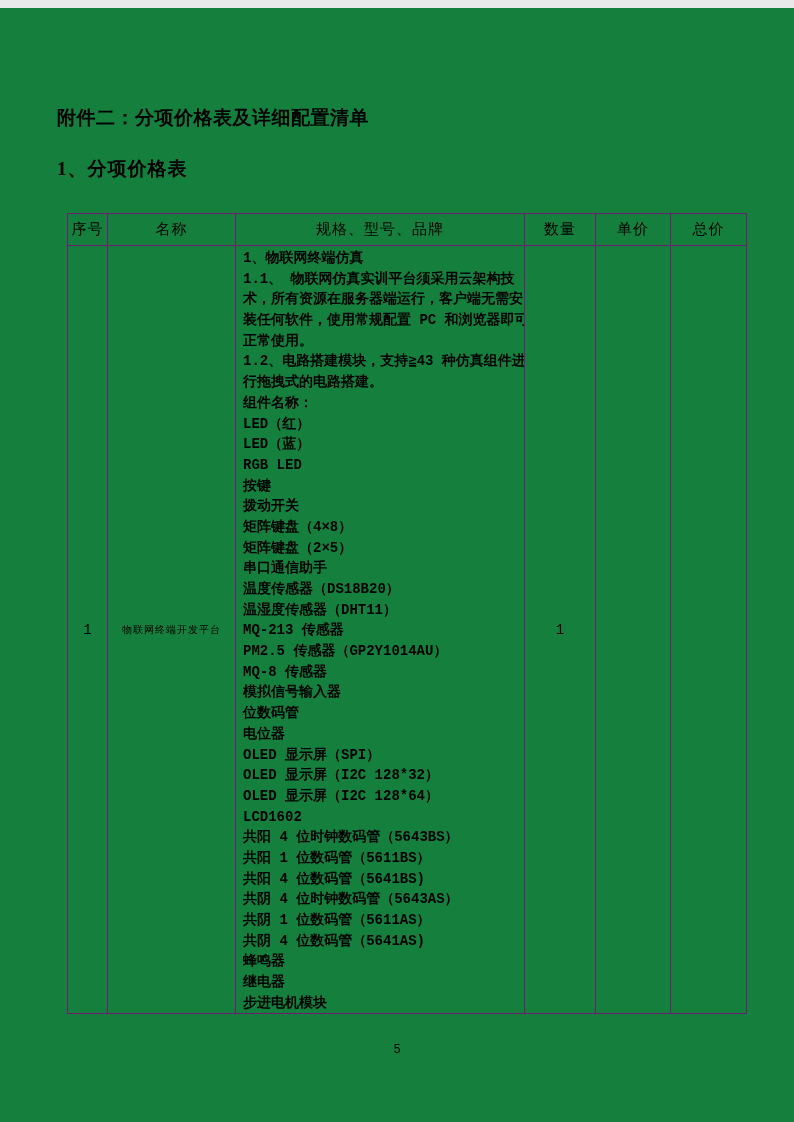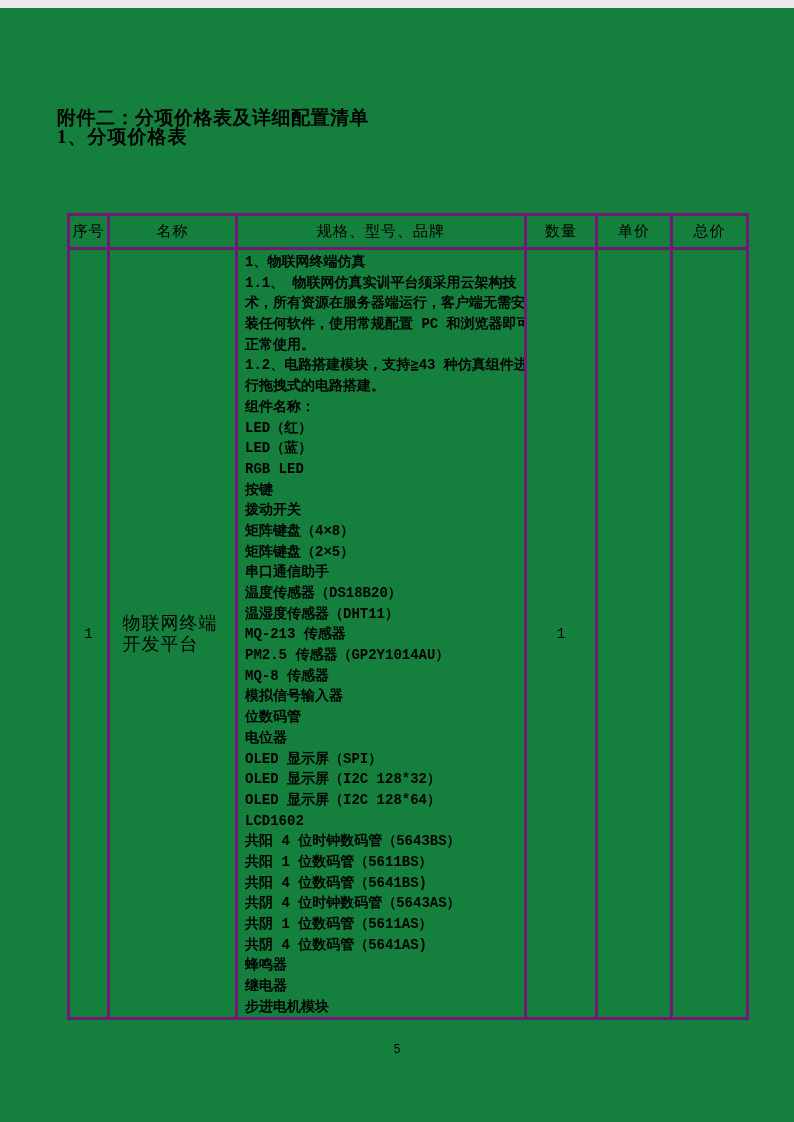--- a/index.html
+++ b/index.html
@@ -11,52 +11,52 @@
     color: #000000;
     font-family: "Liberation Serif", "DejaVu Serif", serif;
     overflow: hidden;
   }
   .doc-title {
     position: absolute; left: 57px; top: 97px;
     font-size: 19px; font-weight: bold; letter-spacing: 0.5px;
     white-space: nowrap;
   }
   .section-heading {
-    position: absolute; left: 57px; top: 116px;
+    position: absolute; left: 57px; top: 148px;
     font-size: 19px; font-weight: bold; letter-spacing: 1px;
     white-space: nowrap;
   }
   .price-table {
     position: absolute; left: 67px; top: 205px;
     width: 679px;
     border-collapse: collapse;
     table-layout: fixed;
   }
   .price-table th, .price-table td {
-    border: 3px solid #701a75;
+    border: 1px solid #701a75;
     padding: 0;
     overflow: hidden;
   }
   .price-table thead th {
     height: 31px;
     font-weight: normal;
     font-size: 15px;
     text-align: center;
     vertical-align: middle;
     letter-spacing: 1px;
   }
   .price-table tbody td { height: 765px; }
   .num-font { font-family: "Liberation Mono", "DejaVu Sans Mono", monospace; }
   .cell-index {
     text-align: center; vertical-align: middle;
     font-size: 14px;
   }
   .cell-name {
-    vertical-align: middle;
-    font-size: 18px;
+    text-align: center; vertical-align: middle;
+    font-size: 10px;
   }
   .name-inner { width: 100px; margin: 0 auto; line-height: 21px; letter-spacing: 1px; }
   .cell-spec { vertical-align: top; }
   .spec-inner { padding: 2px 0 0 7px; }
   .spec-line {
     height: 20.7px; line-height: 20.7px;
     font-size: 14px;
     white-space: nowrap;
     font-family: "Liberation Mono", "DejaVu Sans Mono", monospace;
     font-weight: bold;

